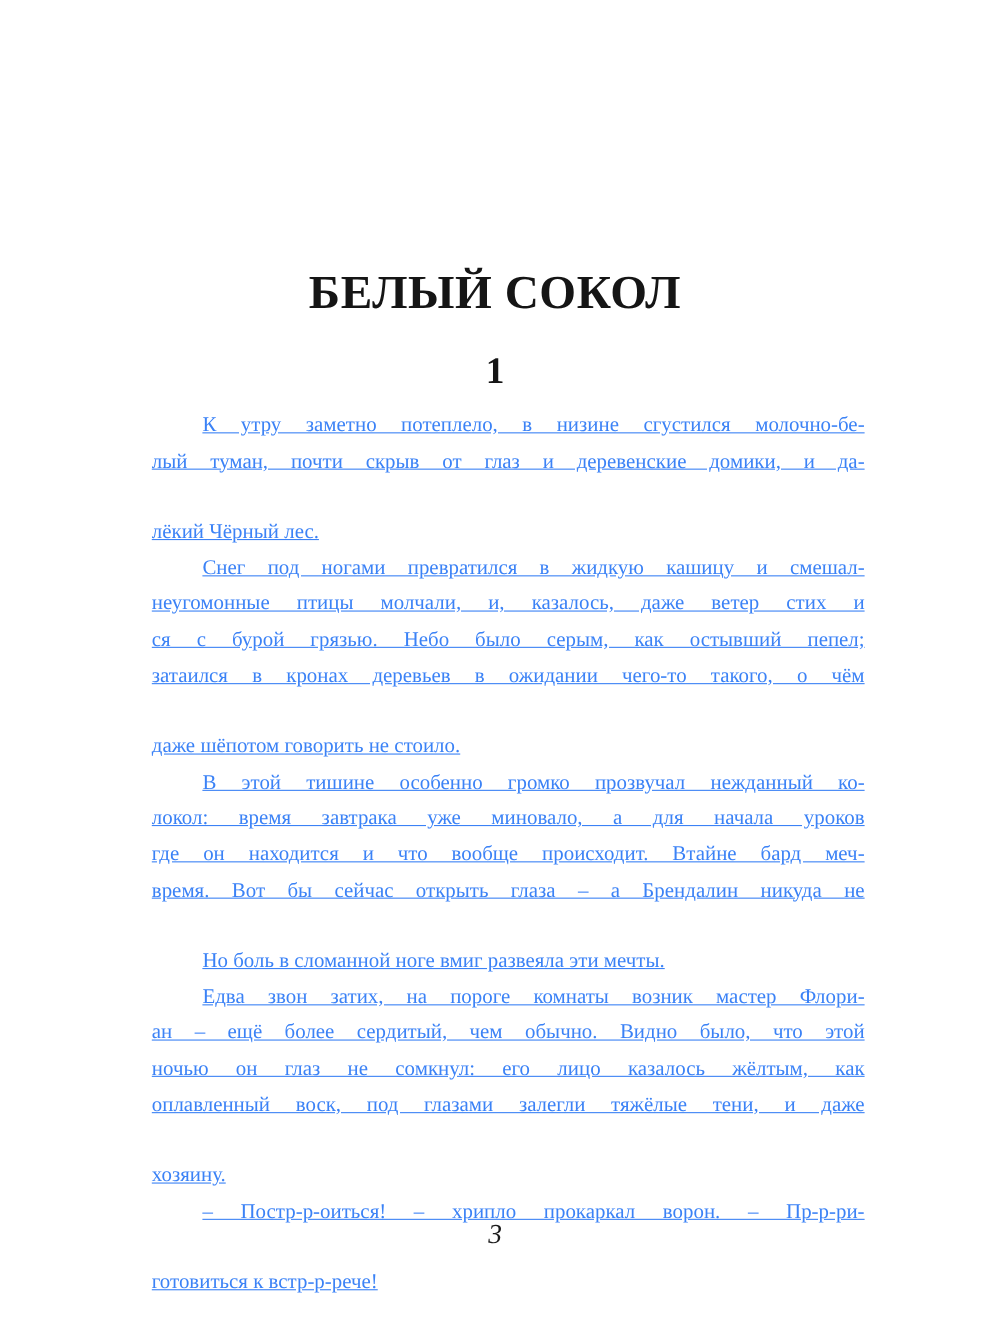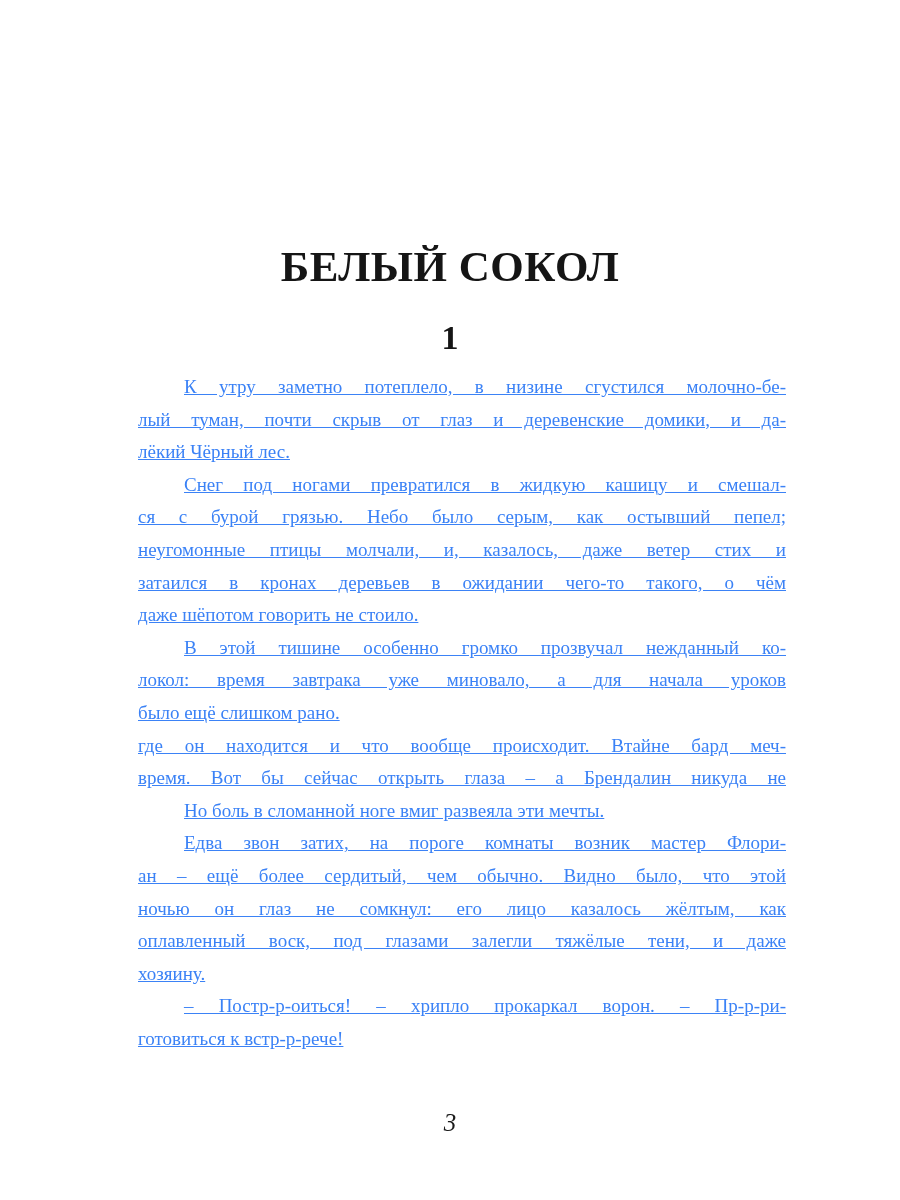--- a/index.html
+++ b/index.html
@@ -58,20 +58,21 @@
       white-space: nowrap;
       text-align: justify;
       text-align-last: justify;
       height: 32.6px;
     }
     .line.indent {
       padding-left: 46px;
     }
     .line.last {
       text-align-last: left;
+      margin-top: 32px;
     }
     .page-number {
       position: absolute;
       top: 1108px;
       left: 0;
       width: 900px;
       text-align: center;
       font-style: italic;
       font-size: 25px;
       line-height: 30px;
@@ -90,30 +91,29 @@
   <div class="body-text">
 
     <div>
       <span class="line indent">К утру заметно потеплело, в низине сгустился молочно-бе-</span>
       <span class="line">лый туман, почти скрыв от глаз и деревенские домики, и да-</span>
       <span class="line last">лёкий Чёрный лес.</span>
     </div>
 
     <div>
       <span class="line indent">Снег под ногами превратился в жидкую кашицу и смешал-</span>
+      <span class="line">неугомонные птицы молчали, и, казалось, даже ветер стих и</span>
       <span class="line">ся с бурой грязью. Небо было серым, как остывший пепел;</span>
-      <span class="line">неугомонные птицы молчали, и, казалось, даже ветер стих и</span>
       <span class="line">затаился в кронах деревьев в ожидании чего-то такого, о чём</span>
       <span class="line last">даже шёпотом говорить не стоило.</span>
     </div>
 
     <div>
       <span class="line indent">В этой тишине особенно громко прозвучал нежданный ко-</span>
       <span class="line">локол: время завтрака уже миновало, а для начала уроков</span>
-      <span class="line last">было ещё слишком рано.</span>
     </div>
 
     <div>
       <span class="line">где он находится и что вообще происходит. Втайне бард меч-</span>
       <span class="line">время. Вот бы сейчас открыть глаза – а Брендалин никуда не</span>
     </div>
 
     <div>
       <span class="line indent last">Но боль в сломанной ноге вмиг развеяла эти мечты.</span>
     </div>

